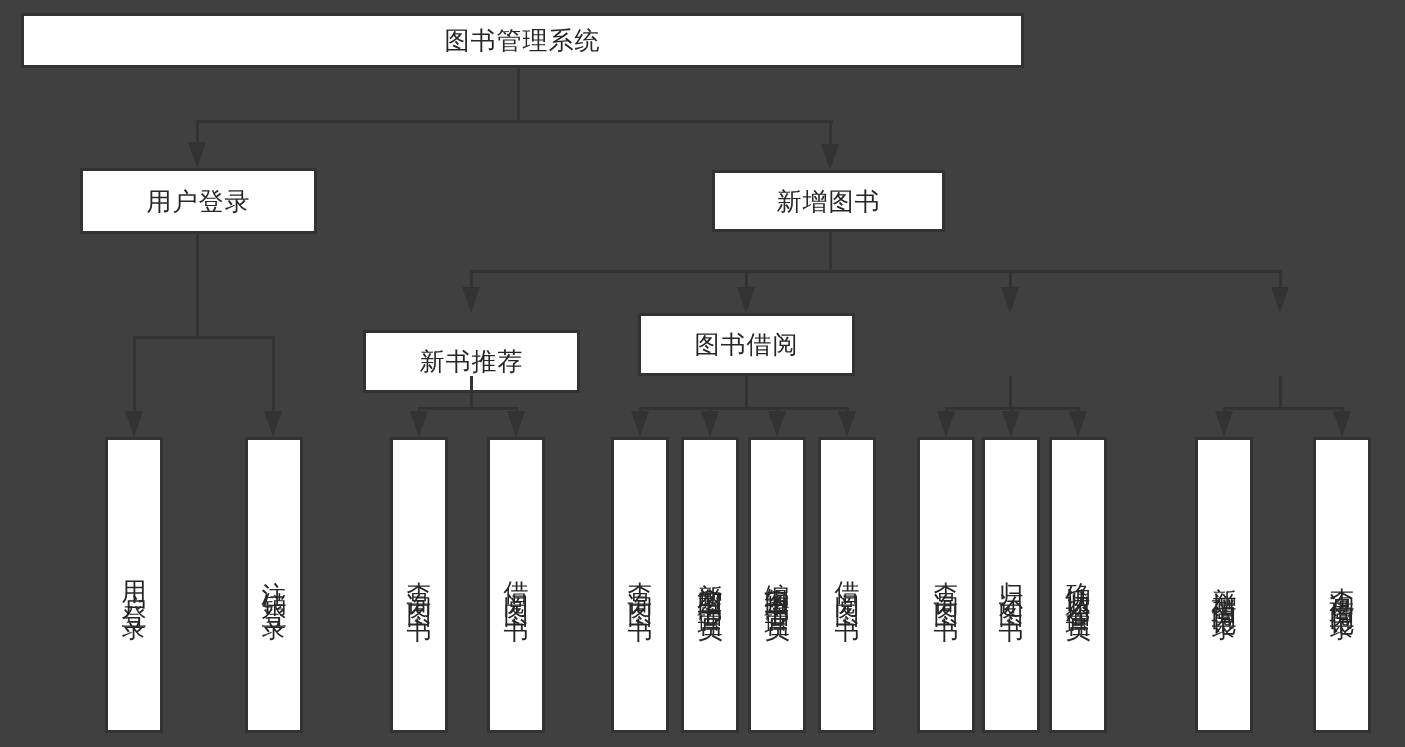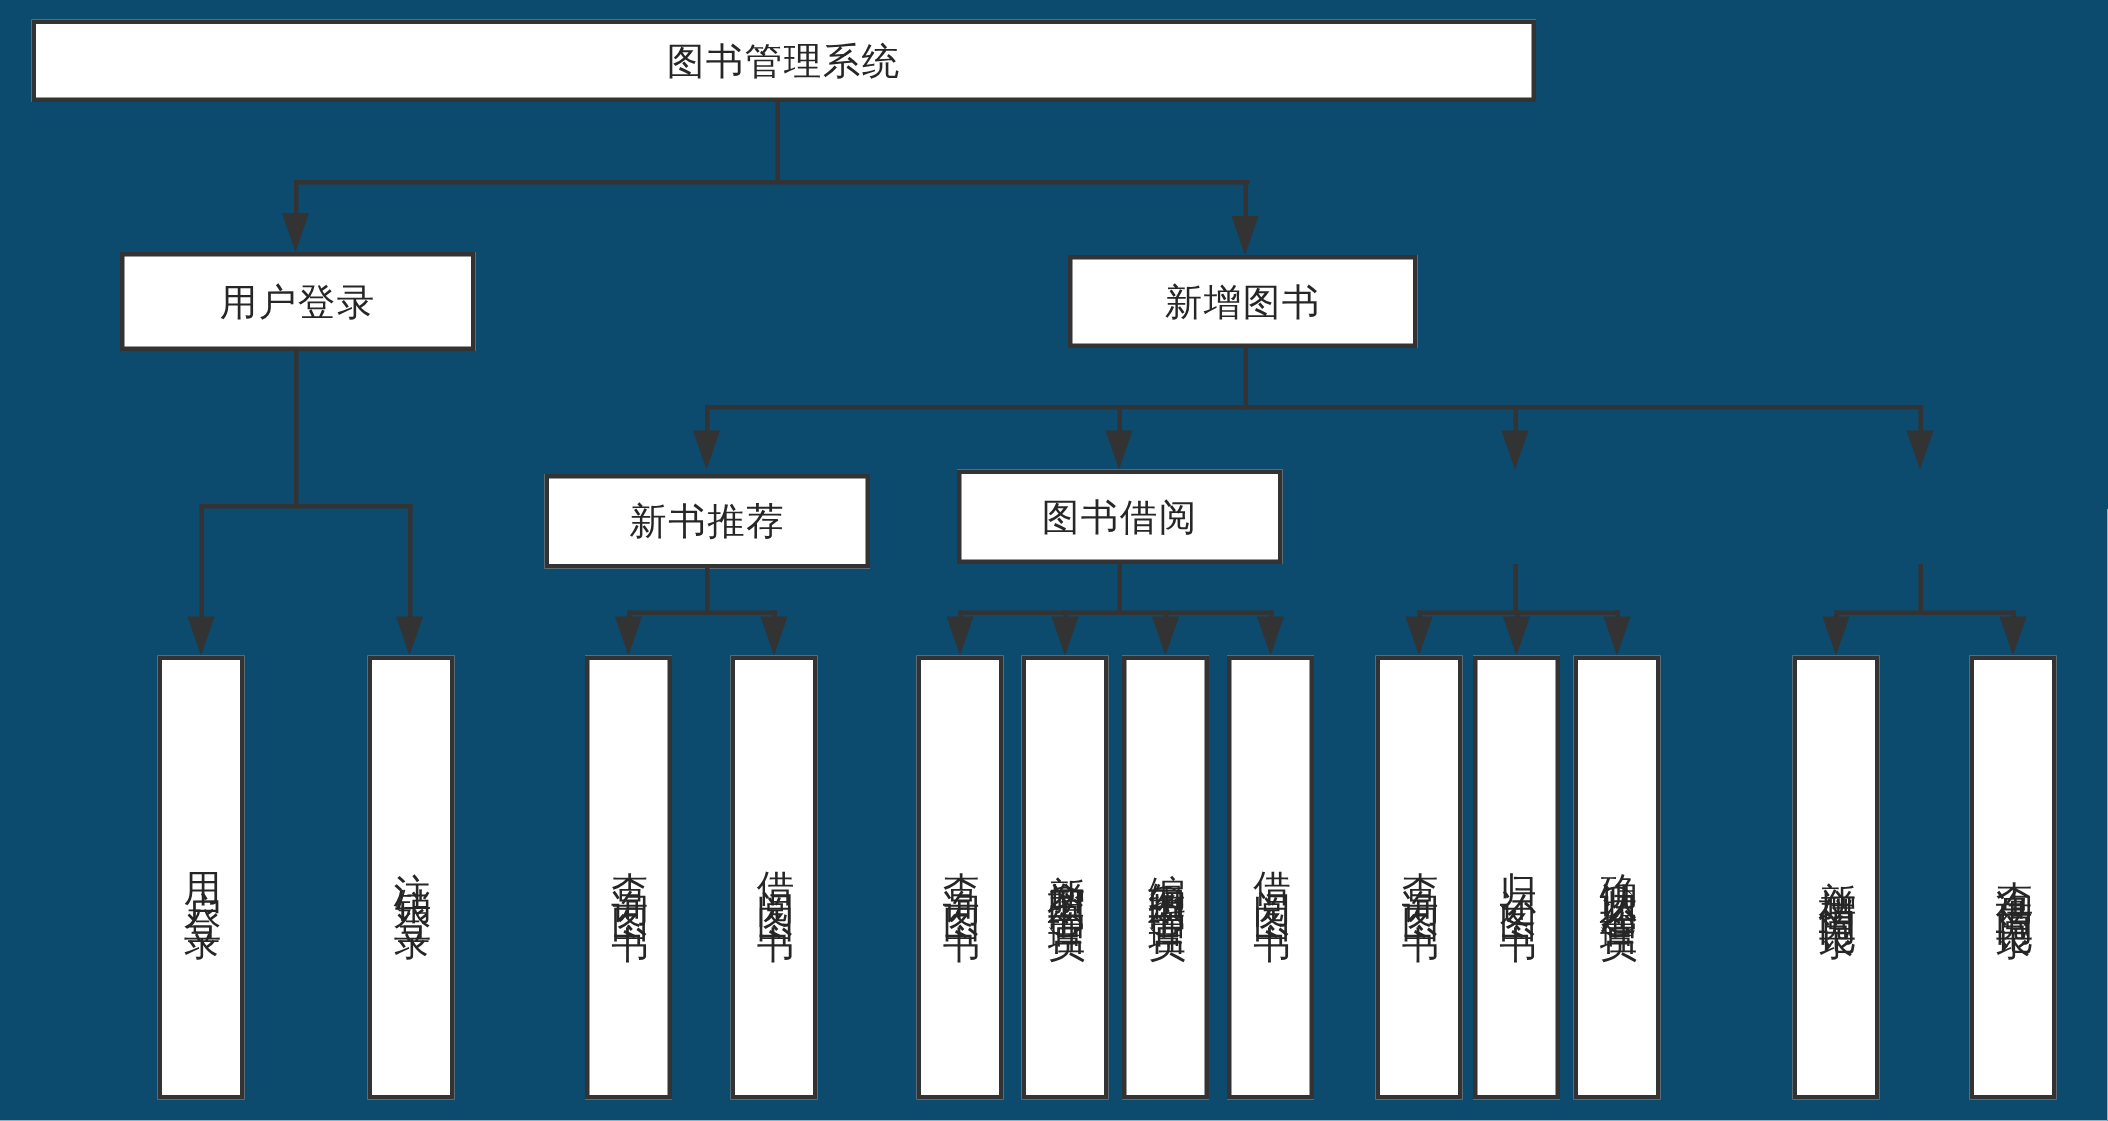--- a/index.html
+++ b/index.html
@@ -1,19 +1,19 @@
 <!DOCTYPE html>
 <html><head>
 <meta charset="utf-8">
 <style>
   * { margin: 0; padding: 0; box-sizing: border-box; }
   html, body { width: 1405px; height: 747px; background: #ffffff; overflow: hidden; }
   body { font-family: "Liberation Sans", "DejaVu Sans", sans-serif; color: #262626; }
 
-  .stage { position: relative; width: 1405px; height: 747px; background: #0c4a6e; }
+  .stage { position: relative; width: 1405px; height: 747px; background: #404040; }
 
   
   .node {
     position: absolute;
     background: #ffffff;
     border: 3px solid #333333;
     display: flex;
     align-items: center;
     justify-content: center;
     font-size: 25px;
@@ -89,21 +89,21 @@
   <div class="hline" style="left:470px; top:270px; width:812px;"></div>
   <div class="vline" style="left:470px; top:270px; height:22px;"></div>
   <div class="ah" style="left:462px; top:287px;"></div>
   <div class="vline" style="left:745px; top:270px; height:22px;"></div>
   <div class="ah" style="left:737px; top:287px;"></div>
   <div class="vline" style="left:1009px; top:270px; height:22px;"></div>
   <div class="ah" style="left:1001px; top:287px;"></div>
   <div class="vline" style="left:1279px; top:270px; height:22px;"></div>
   <div class="ah" style="left:1271px; top:287px;"></div>
 
-  <div class="node" style="left:363px; top:316px; width:217px; height:63px;">
+  <div class="node" style="left:363px; top:330px; width:217px; height:63px;">
     <span>新书推荐</span>
   </div>
   <div class="node" style="left:638px; top:313px; width:217px; height:63px;">
     <span>图书借阅</span>
   </div>
 
   <div class="vline" style="left:470px; top:376px; height:34px;"></div>
   <div class="hline" style="left:418px; top:407px; width:100px;"></div>
   <div class="vline" style="left:418px; top:407px; height:10px;"></div>
   <div class="ah" style="left:410px; top:411px;"></div>

